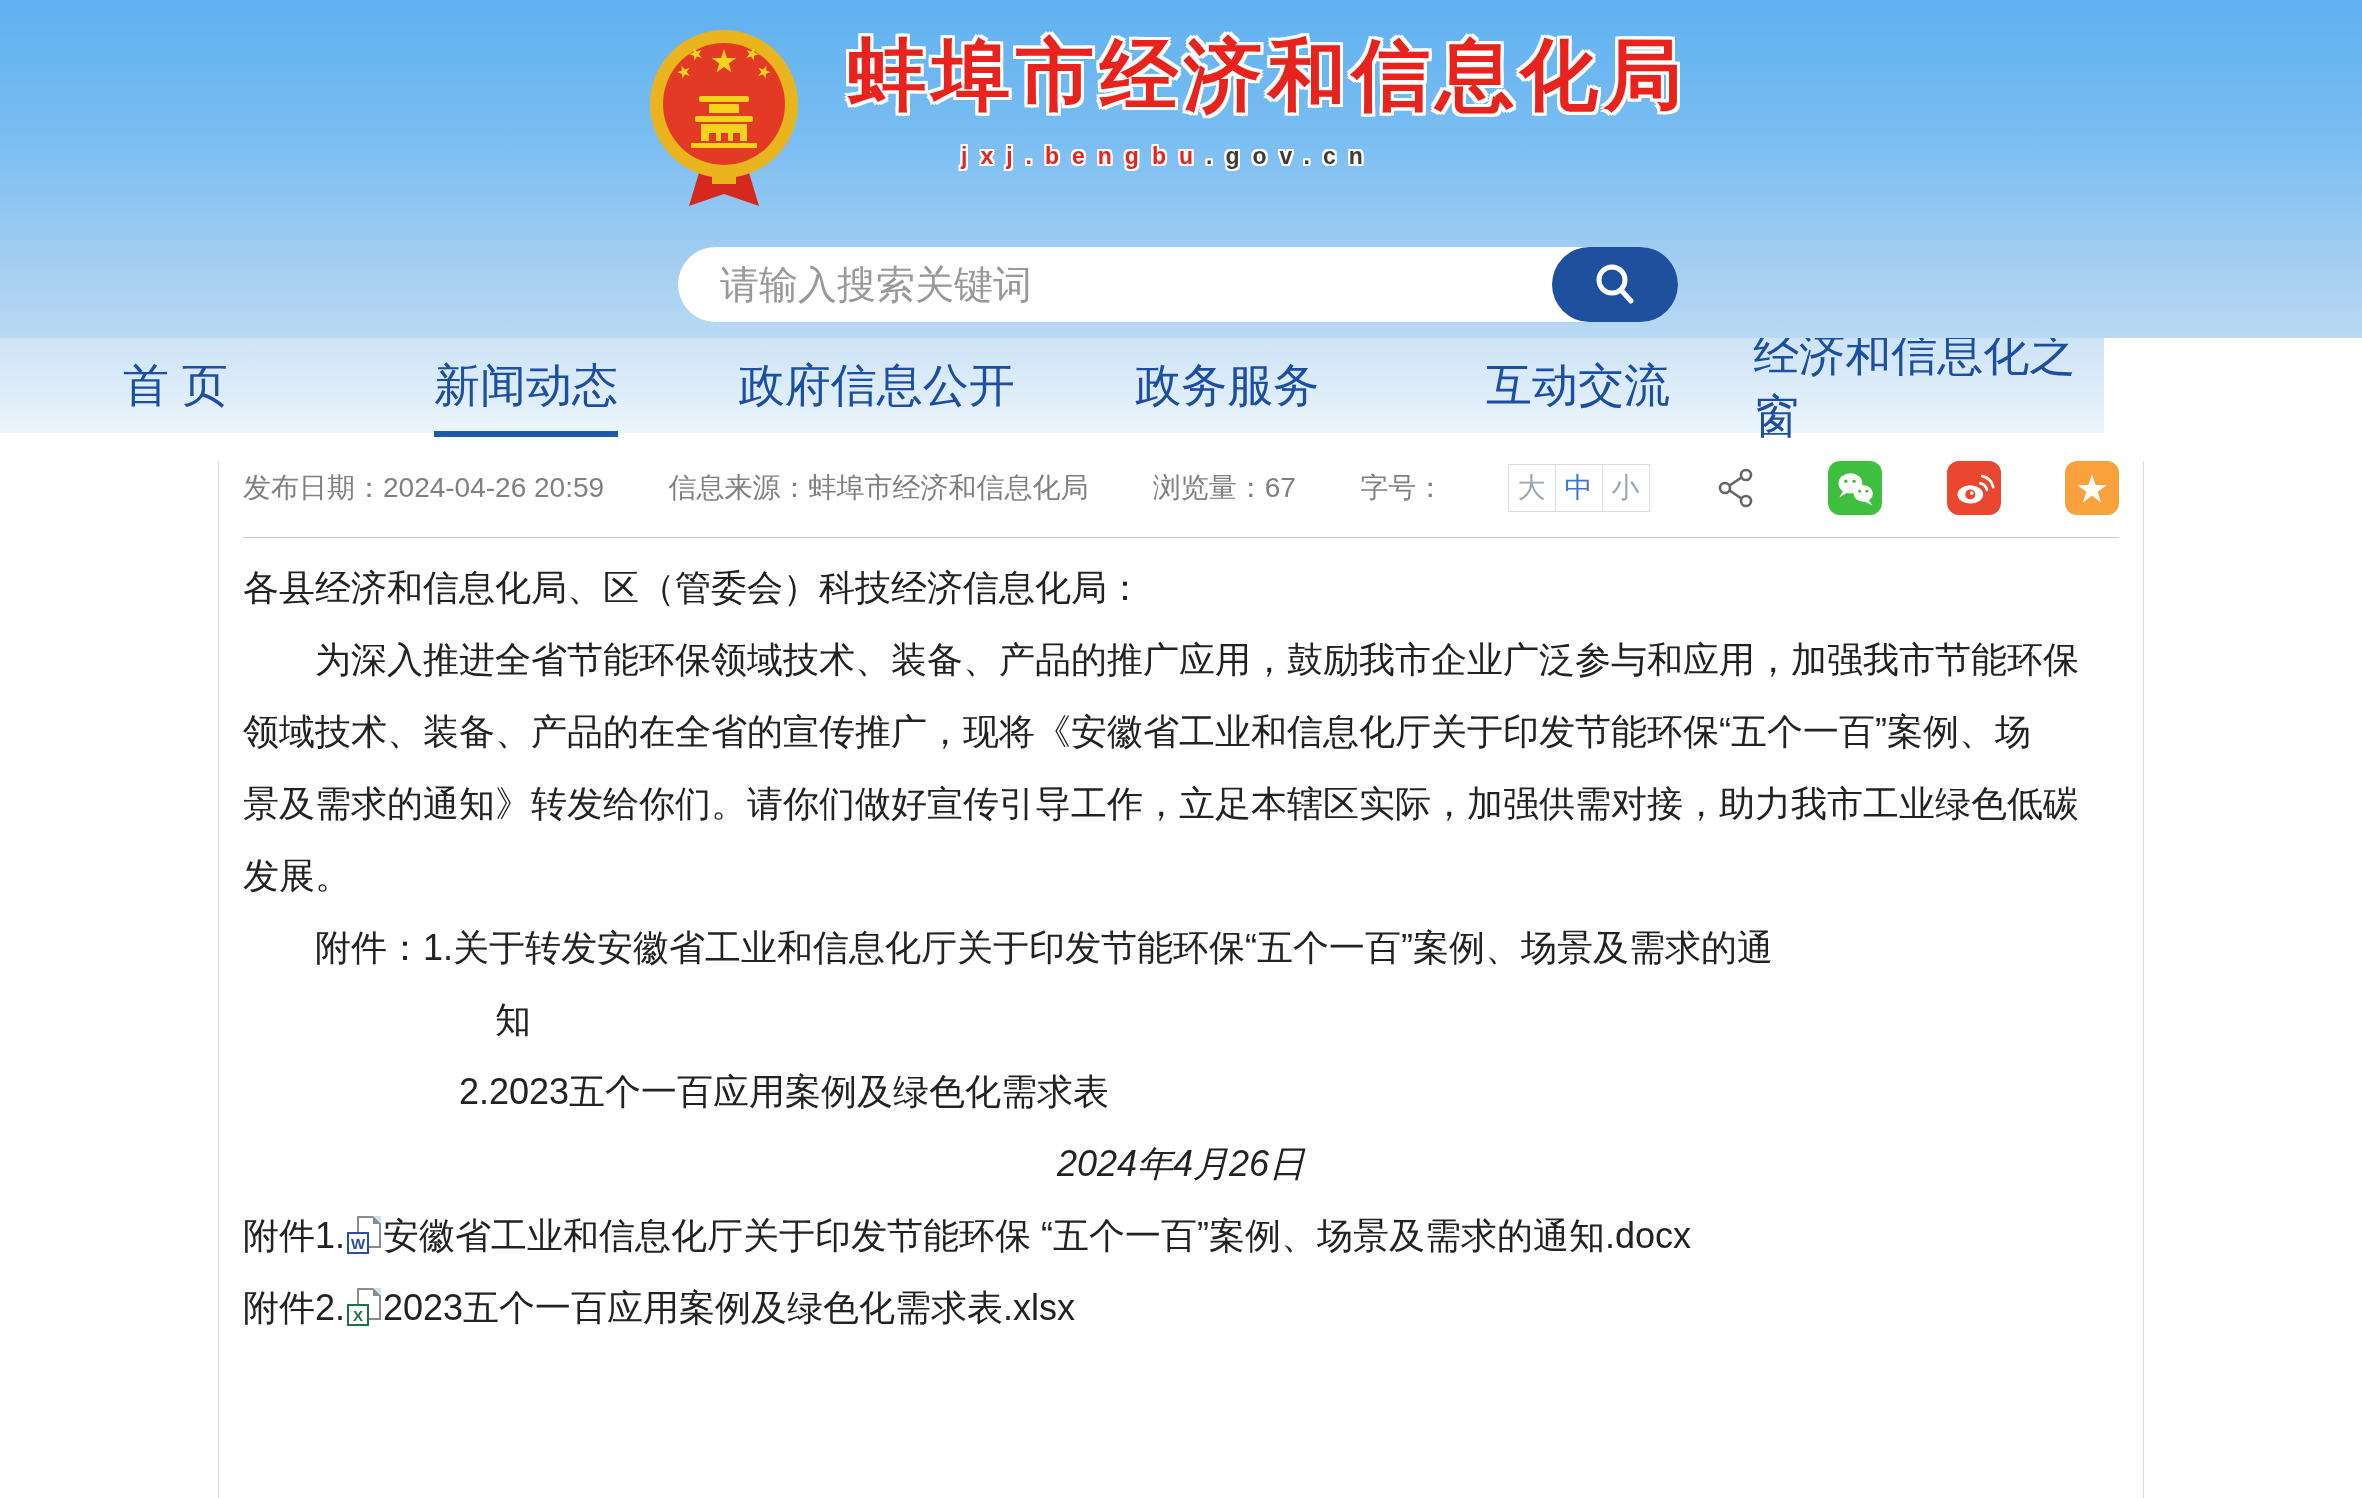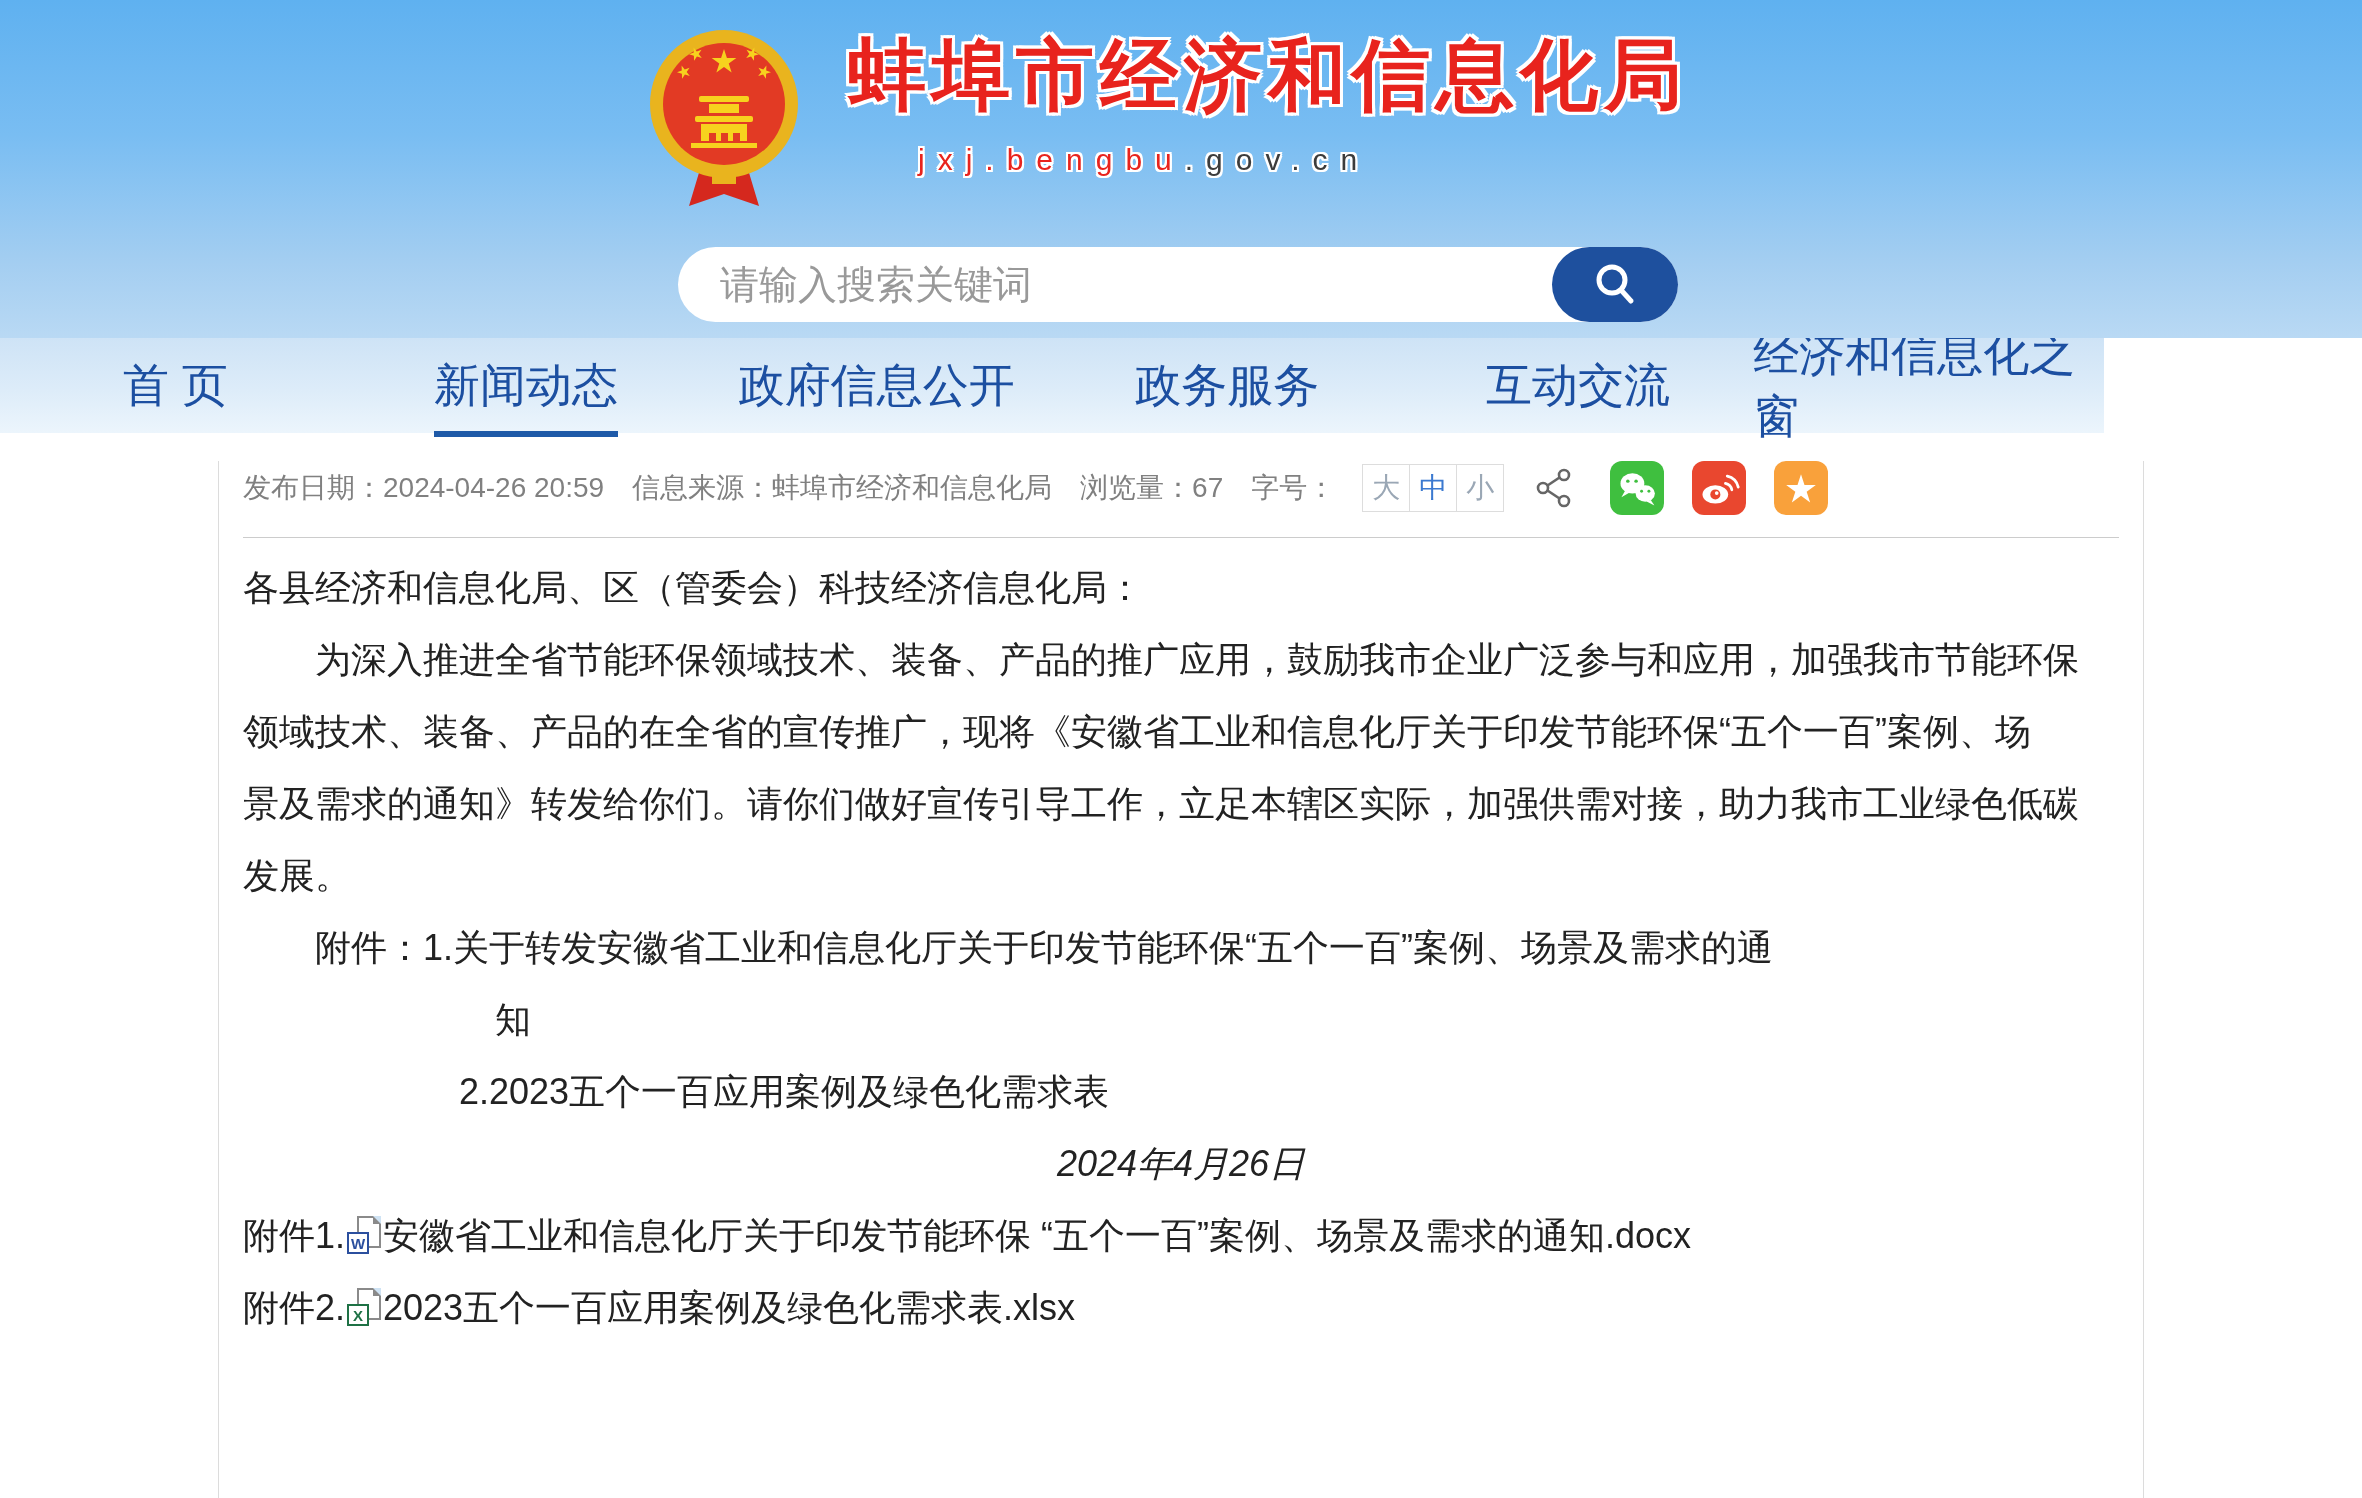--- a/index.html
+++ b/index.html
@@ -12,21 +12,21 @@
     background:linear-gradient(180deg,#5fb1f0 0%,#79bdf2 40%,#a4cef1 78%,#b9d9f4 100%);
   }
   .emblem { position:absolute; left:638px; top:16px; width:172px; height:200px; }
   .site-title-block { position:absolute; left:848px; top:24px; width:1000px; }
   .site-title {
     font-size:78px; font-weight:bold; color:#e8231d; letter-spacing:6px;
     text-shadow:-3px 0 0 #fff,3px 0 0 #fff,0 -3px 0 #fff,0 3px 0 #fff,
                 -3px -3px 0 #fff,3px 3px 0 #fff,-3px 3px 0 #fff,3px -3px 0 #fff;
     white-space:nowrap;
   }
-  .site-url { margin-top:14px; margin-left:70px; font-size:30px; font-weight:normal; letter-spacing:13px;
+  .site-url { margin-top:14px; margin-left:113px; font-size:23px; font-weight:bold; letter-spacing:13px;
     text-shadow:-2px 0 0 #fff,2px 0 0 #fff,0 -2px 0 #fff,0 2px 0 #fff,
                 -2px -2px 0 #fff,2px 2px 0 #fff,-2px 2px 0 #fff,2px -2px 0 #fff;
     white-space:nowrap;
   }
   .url-red { color:#e8231d; }
   .url-dark { color:#3c3c3c; }
 
   .search-wrap { position:absolute; left:678px; top:247px; width:1000px; height:75px; }
   .search-input {
     width:100%; height:75px; border:none; outline:none; border-radius:38px;
@@ -53,21 +53,21 @@
   .content {
     width:1926px; margin:0 auto; height:1068px;
     border-left:1px solid #dcdcdc; border-right:1px solid #dcdcdc;
     background:#fff; padding:0 24px;
   }
   .article-title {
     margin:30px auto 0 auto; max-width:1640px; text-align:center;
     font-size:44px; font-weight:bold; color:#111; line-height:76px;
   }
   .meta-row {
-    margin-top:28px; display:flex; align-items:center; justify-content:flex-start;
+    margin-top:28px; display:flex; align-items:center; justify-content:space-between;
     gap:28px; color:#808080; font-size:28px;
   }
   .meta-item { white-space:nowrap; }
   .fs-group { display:flex; }
   .fs-btn {
     width:48px; height:48px; background:#fff; border:1px solid #ddd; margin-left:-1px;
     font-size:28px; color:#9aa7b5; display:flex; align-items:center; justify-content:center; cursor:pointer;
   }
   .fs-btn.sel { color:#3b79d0; }
   .share-glyph { display:flex; align-items:center; cursor:pointer; }

